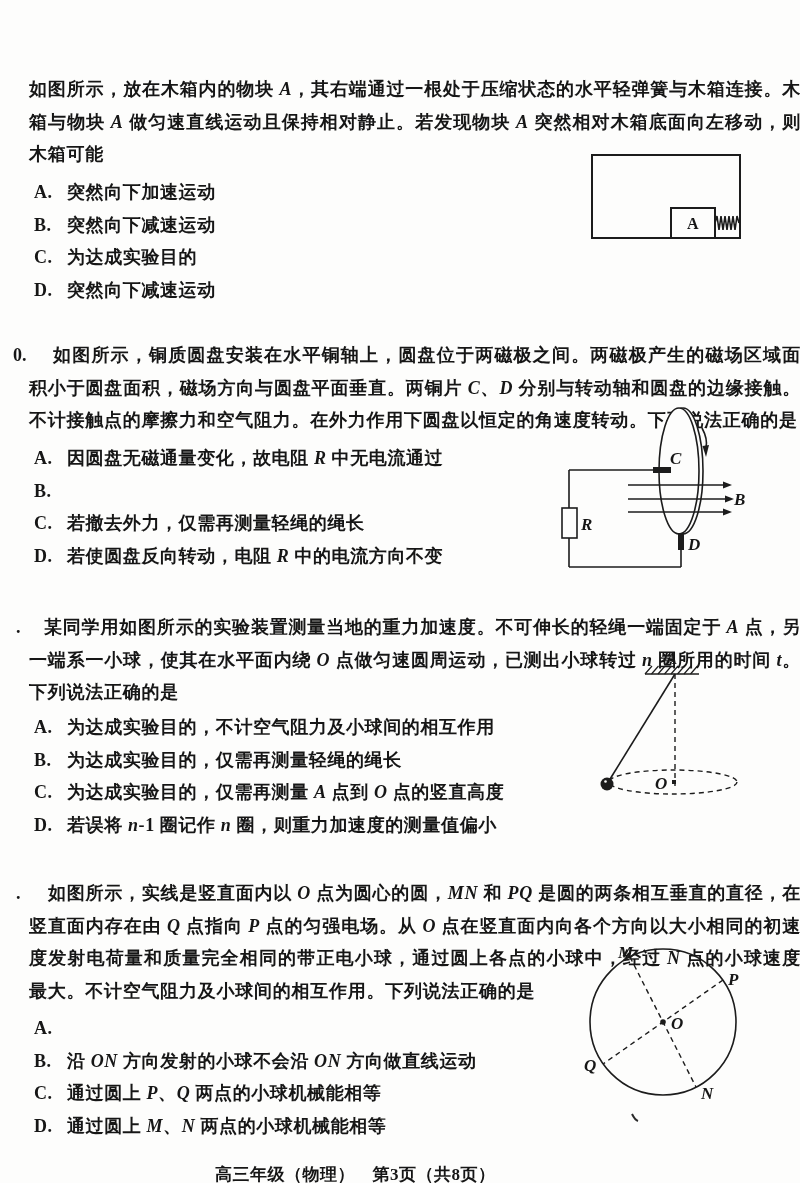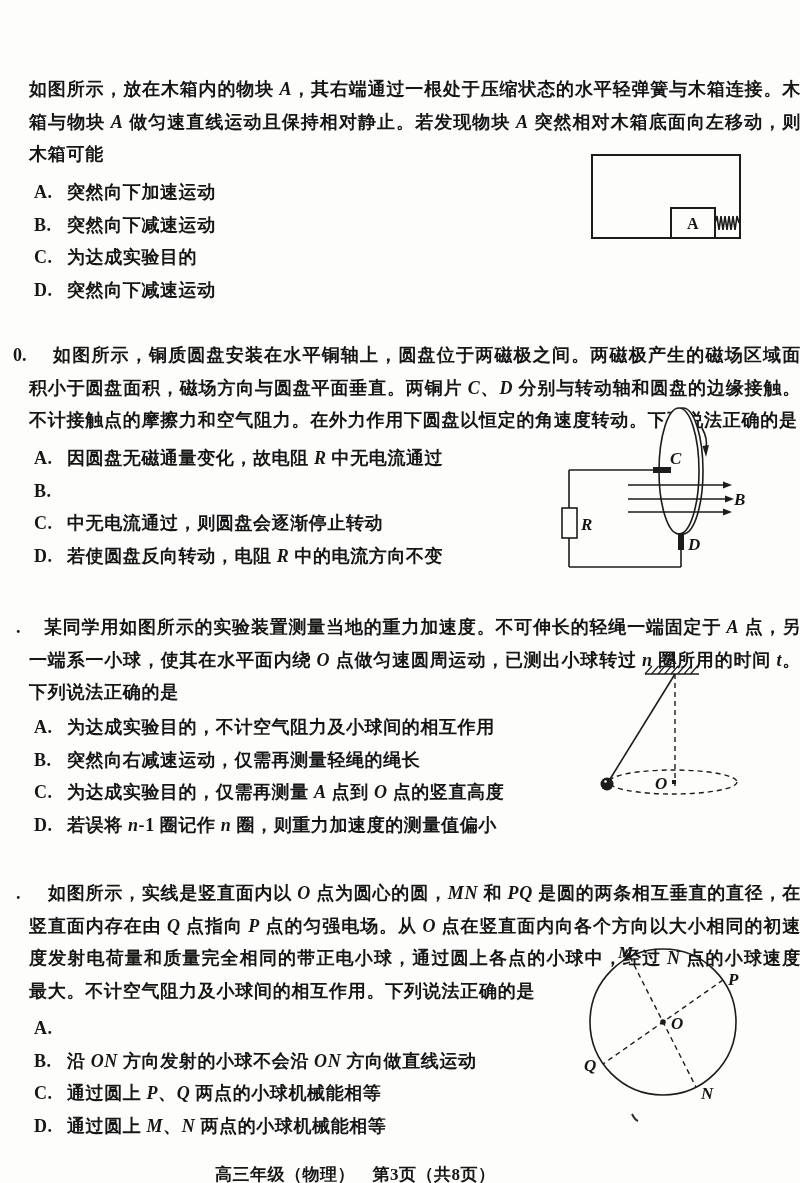--- a/index.html
+++ b/index.html
@@ -89,40 +89,40 @@
     <div class="options">
       <div class="opt">
         <span class="opt-label">A.</span>
         <span class="opt-text latin-italics">因圆盘无磁通量变化，故电阻 <i>R</i> 中无电流通过</span>
       </div>
       <div class="opt">
         <span class="opt-label">B.</span>
       </div>
       <div class="opt">
         <span class="opt-label">C.</span>
-        <span class="opt-text latin-italics">中无电流通过，则圆盘会逐渐停止转动</span>
+        <span class="opt-text latin-italics">若撤去外力，仅需再测量轻绳的绳长</span>
       </div>
       <div class="opt">
         <span class="opt-label">D.</span>
         <span class="opt-text latin-italics">若使圆盘反向转动，电阻 <i>R</i> 中的电流方向不变</span>
       </div>
     </div>
   </div>
 
   <div class="question" id="q11">
     <span class="qnum">.</span>
     <div class="stem latin-italics">某同学用如图所示的实验装置测量当地的重力加速度。不可伸长的轻绳一端固定于 <i>A</i> 点，另一端系一小球，使其在水平面内绕 <i>O</i> 点做匀速圆周运动，已测出小球转过 <i>n</i> 圈所用的时间 <i>t</i>。下列说法正确的是</div>
     <div class="options">
       <div class="opt">
         <span class="opt-label">A.</span>
         <span class="opt-text latin-italics">为达成实验目的，不计空气阻力及小球间的相互作用</span>
       </div>
       <div class="opt">
         <span class="opt-label">B.</span>
-        <span class="opt-text latin-italics">突然向右减速运动，仅需再测量轻绳的绳长</span>
+        <span class="opt-text latin-italics">为达成实验目的，仅需再测量轻绳的绳长</span>
       </div>
       <div class="opt">
         <span class="opt-label">C.</span>
         <span class="opt-text latin-italics">为达成实验目的，仅需再测量 <i>A</i> 点到 <i>O</i> 点的竖直高度</span>
       </div>
       <div class="opt">
         <span class="opt-label">D.</span>
         <span class="opt-text latin-italics">若误将 <i>n</i>-1 圈记作 <i>n</i> 圈，则重力加速度的测量值偏小</span>
       </div>
     </div>

